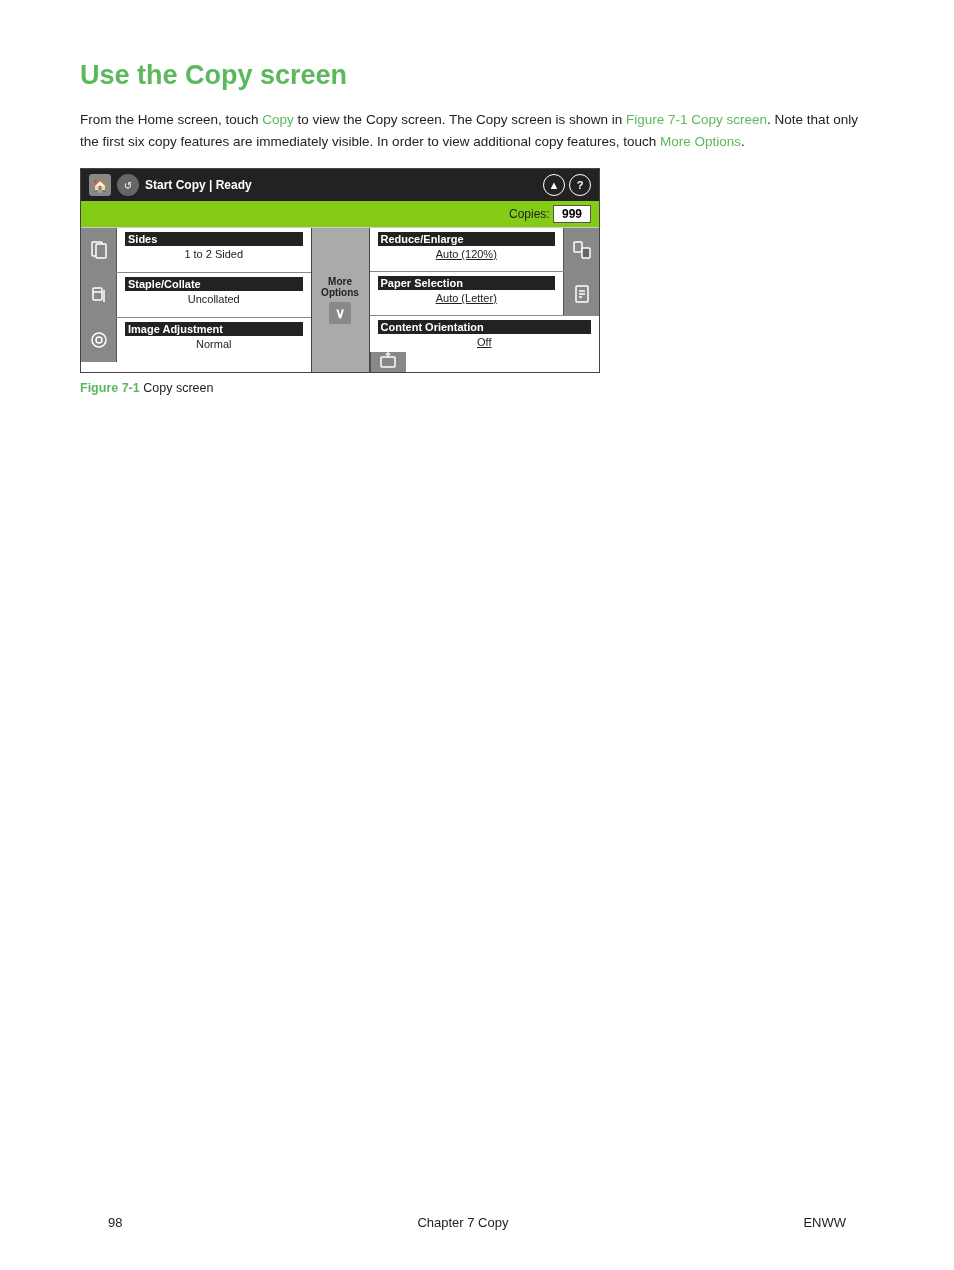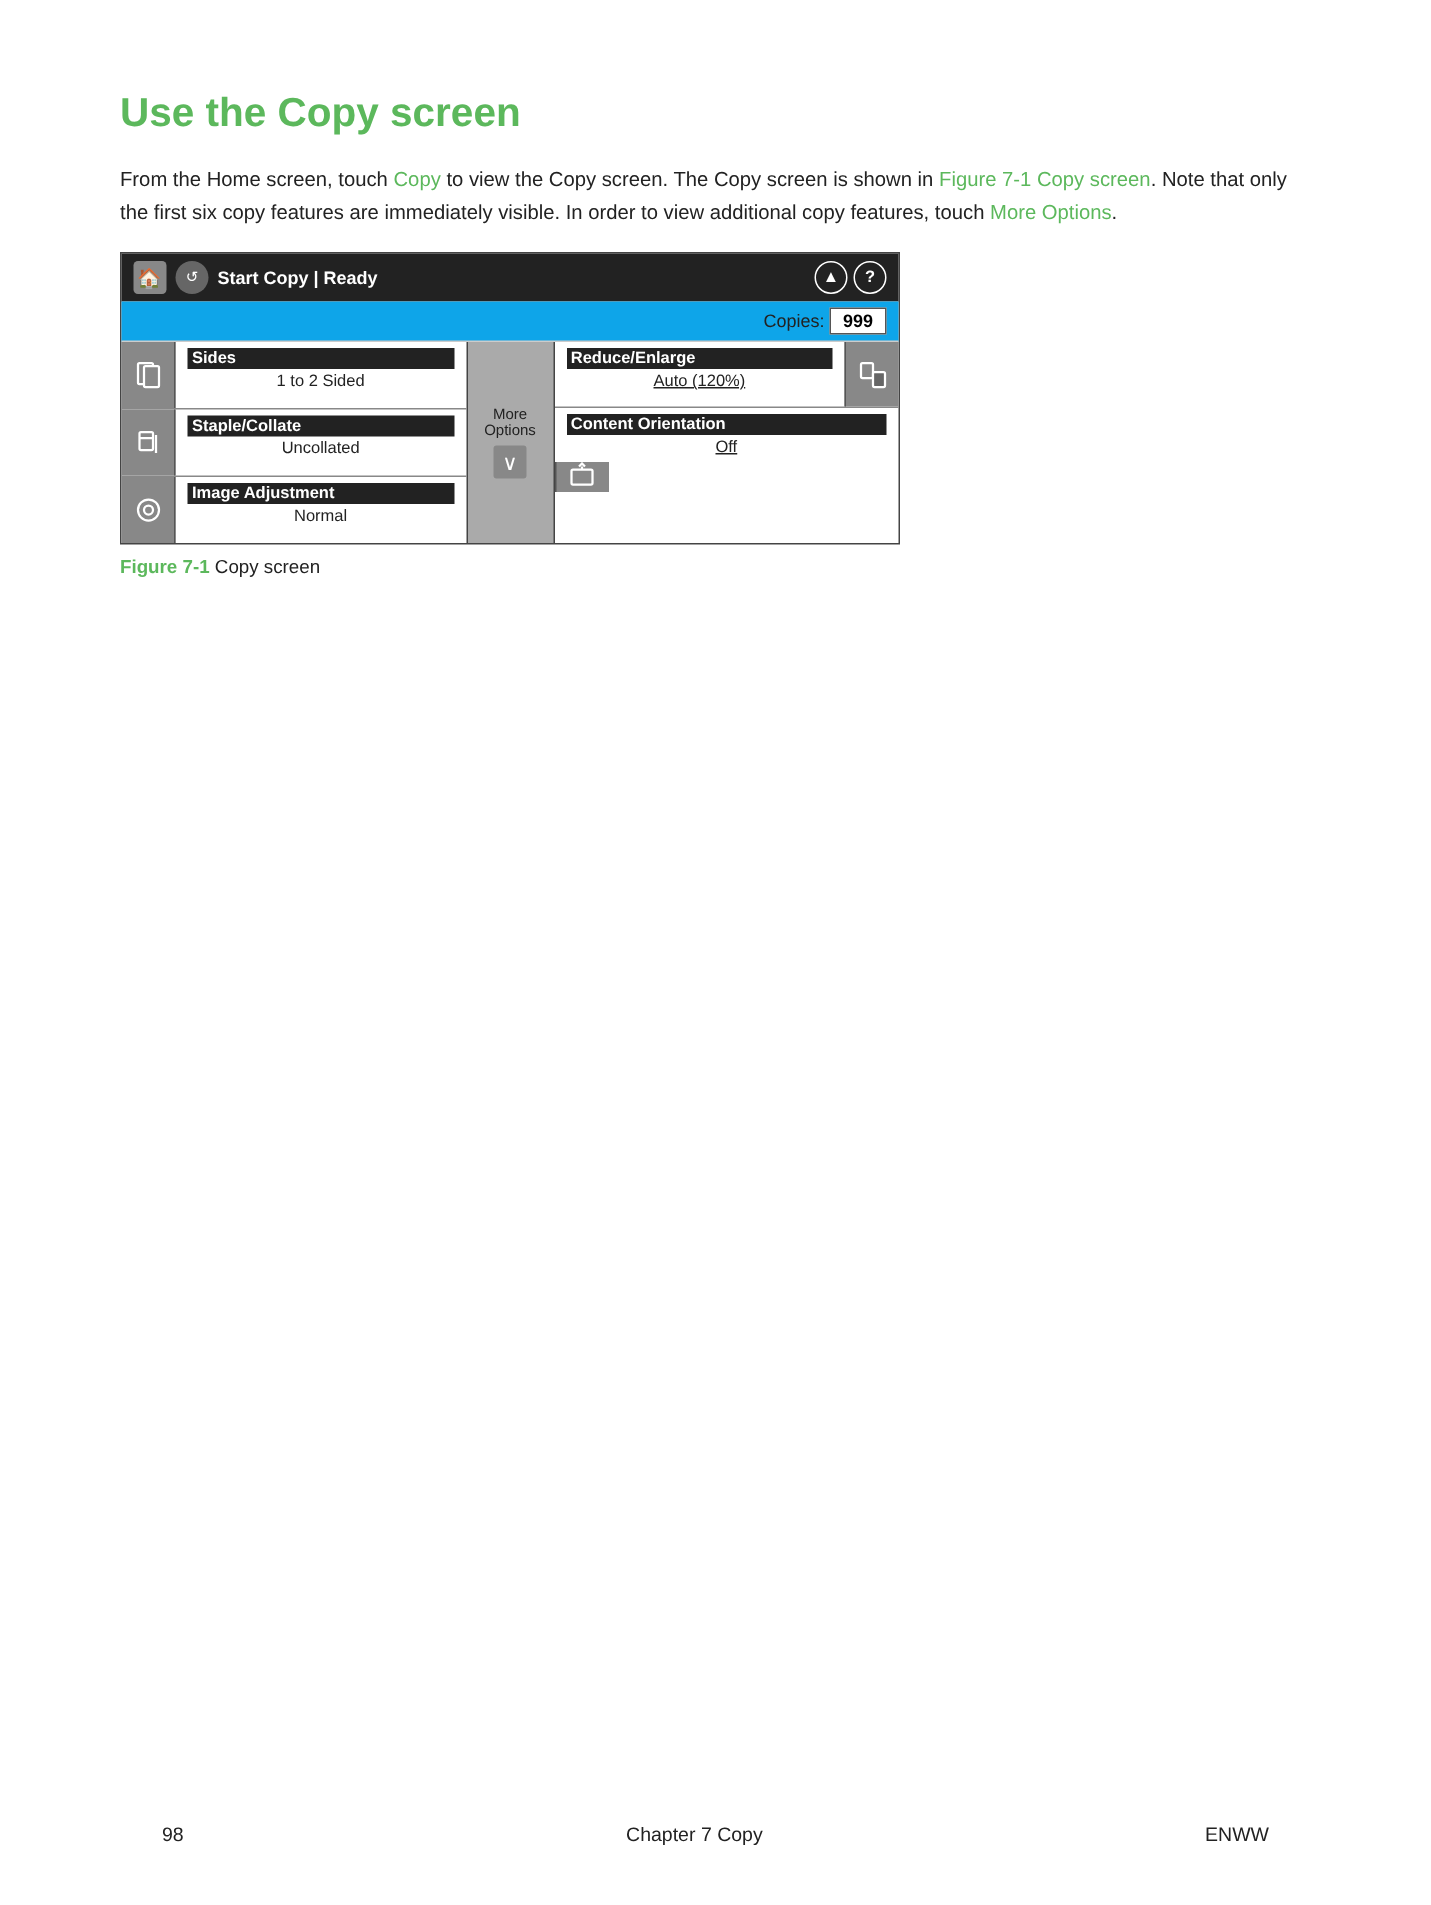--- a/index.html
+++ b/index.html
@@ -93,21 +93,21 @@
       border-radius: 50%;
       display: flex;
       align-items: center;
       justify-content: center;
       font-size: 11px;
       color: #fff;
       font-weight: bold;
     }
 
     .cs-copies-bar {
-      background: #0ea5e9;
+      background: #84cc16;
       text-align: right;
       padding: 4px 8px;
       font-size: 12px;
       color: #222;
       border-bottom: 1px solid #ccc;
     }
 
     .cs-copies-input {
       border: 1.5px solid #555;
       padding: 1px 4px;
@@ -130,21 +130,21 @@
 
     .cs-more-options {
       width: 58px;
       background: #aaa;
       display: flex;
       flex-direction: column;
       align-items: center;
       justify-content: center;
       border-right: 1.5px solid #444;
       font-size: 10px;
-      font-weight: normal;
+      font-weight: bold;
       color: #222;
       text-align: center;
       gap: 4px;
     }
 
     .cs-more-arrow {
       width: 22px;
       height: 22px;
       background: #888;
       border-radius: 2px;
@@ -346,20 +346,34 @@
           <span class="cs-feature-value">Auto (120%)</span>
         </div>
         <div class="cs-right-icon">
           <svg viewBox="0 0 20 20" fill="none" stroke="white" stroke-width="1.5" width="20" height="20">
             <rect x="2" y="2" width="8" height="10" rx="1"></rect>
             <rect x="10" y="8" width="8" height="10" rx="1" fill="#666"></rect>
           </svg>
         </div>
       </div>
 
+      <div class="cs-feature-row-right">
+        <div class="cs-feature-text-right">
+          <span class="cs-feature-title">Paper Selection</span>
+          <span class="cs-feature-value">Auto (Letter)</span>
+        </div>
+        <div class="cs-right-icon">
+          <svg viewBox="0 0 20 20" fill="none" stroke="white" stroke-width="1.5" width="20" height="20">
+            <rect x="4" y="2" width="12" height="16" rx="1"></rect>
+            <line x1="7" y1="7" x2="13" y2="7"></line>
+            <line x1="7" y1="10" x2="13" y2="10"></line>
+            <line x1="7" y1="13" x2="10" y2="13"></line>
+          </svg>
+        </div>
+      </div>
 
       <div class="cs-feature-row-right">
         <div class="cs-feature-text-right">
           <span class="cs-feature-title">Content Orientation</span>
           <span class="cs-feature-value">Off</span>
         </div>
         <div class="cs-right-icon">
           <svg viewBox="0 0 20 20" fill="none" stroke="white" stroke-width="1.5" width="20" height="20">
             <rect x="3" y="5" width="14" height="10" rx="1"></rect>
             <line x1="10" y1="3" x2="10" y2="5"></line>

